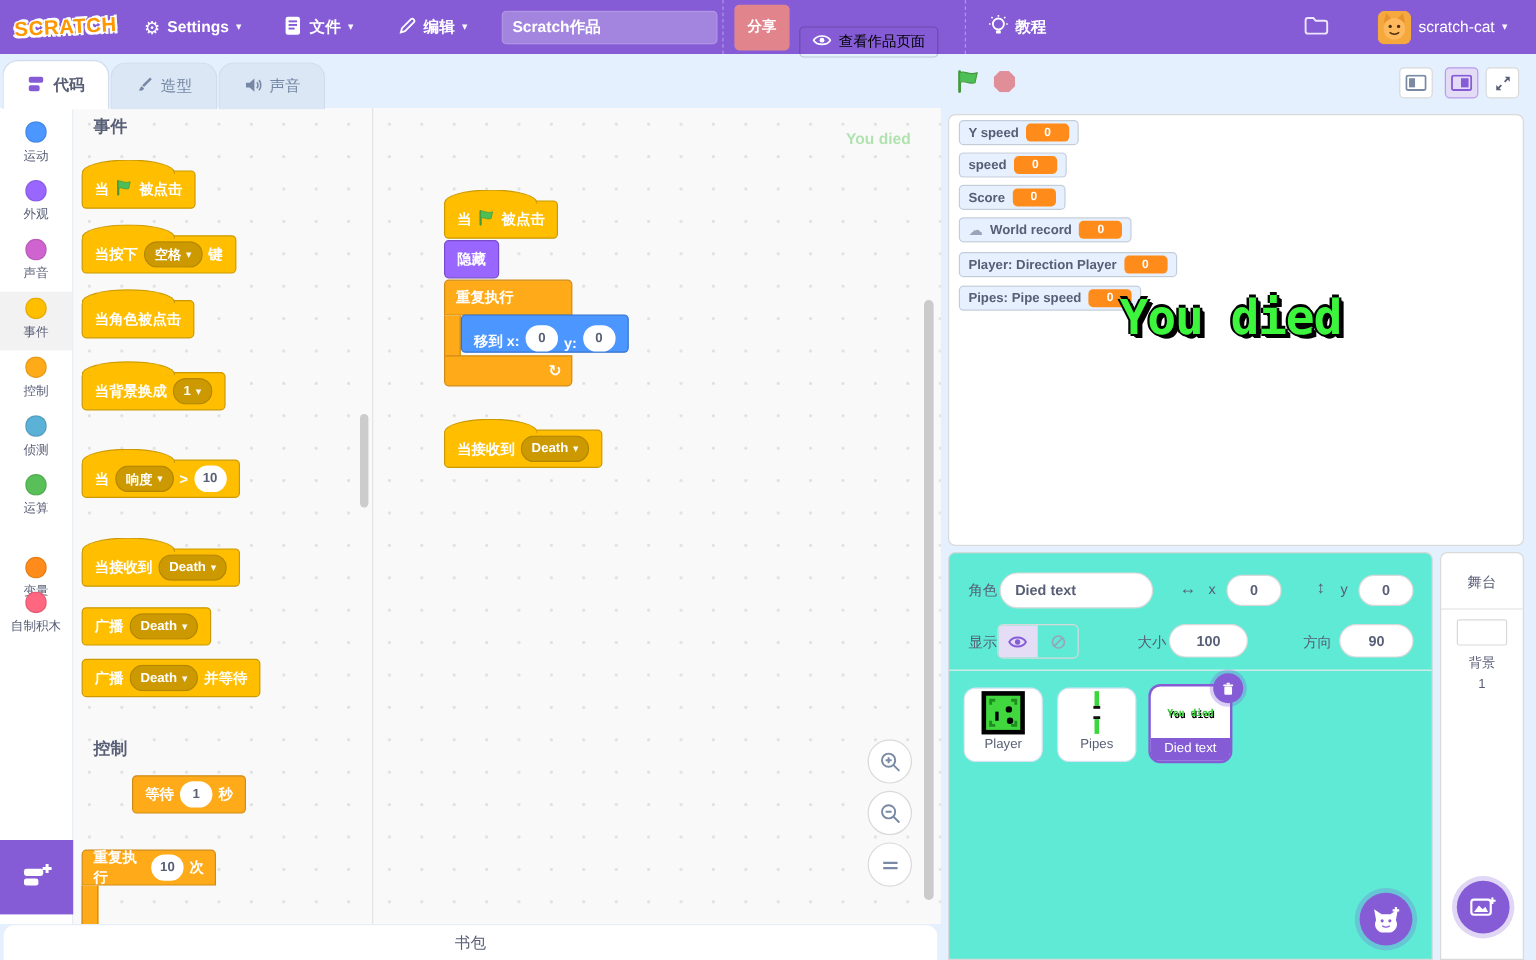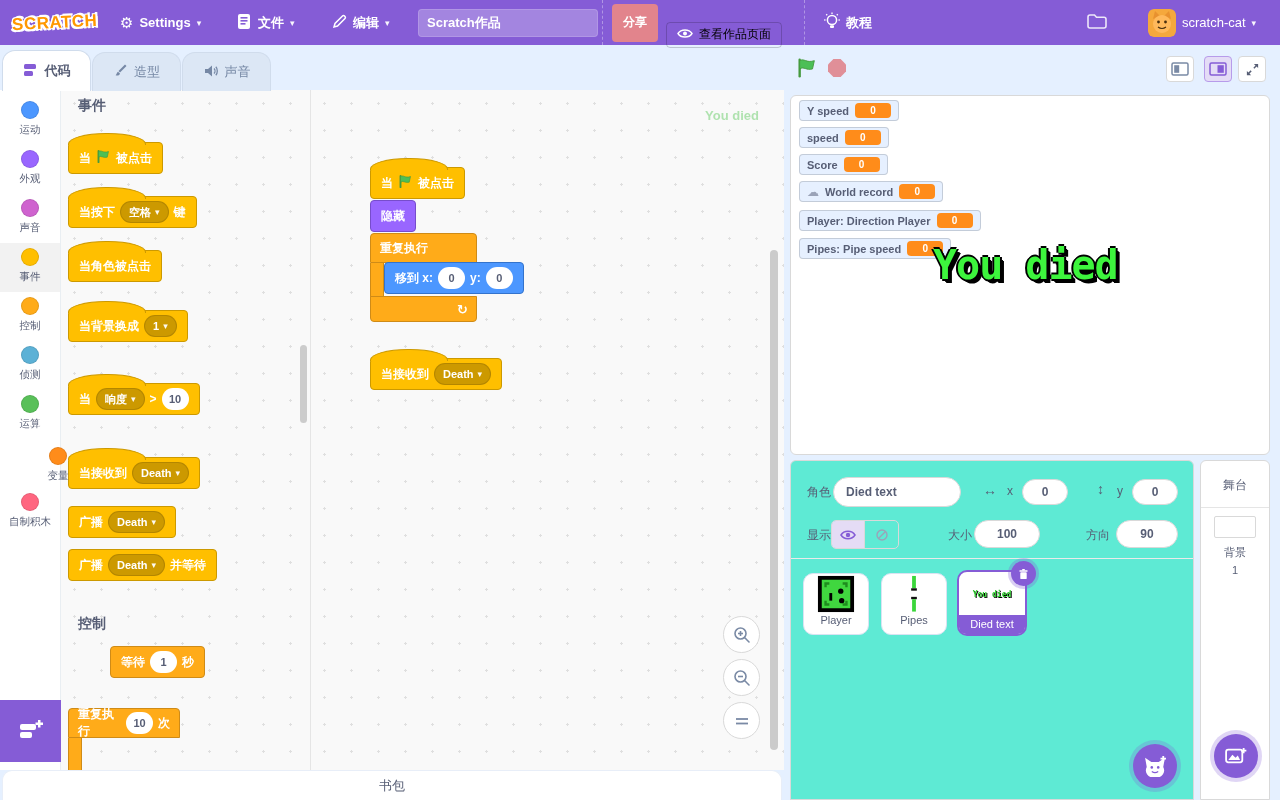--- a/index.html
+++ b/index.html
@@ -37,21 +37,21 @@
   .palette { position:absolute; top:90px; left:61px; width:250px; height:680px; background:#F9F9F9;
     background-image:radial-gradient(#DFDFDF 1px, transparent 1.4px); background-size:27px 27px;
     border-right:1px solid #E5E5E5; overflow:hidden; z-index:3; }
   .pal-header { position:absolute; left:17px; font-size:14px; font-weight:bold; color:#575E75; }
   .pal-scrollbar { position:absolute; right:3px; top:255px; width:7px; height:78px; background:#CCCCCC; border-radius:4px; }
   
   .block { position:absolute; display:flex; align-items:center; gap:5px; height:32px; padding:0 10px; border-radius:4px;
     color:#fff; font-weight:bold; font-size:12px; white-space:nowrap; cursor:grab; }
   .ev  { background:#FFBF00; border:1px solid #CC9900; }
   .lks { background:#9966FF; border:1px solid #774DCB; }
-  .mot { background:#4C97FF; border:1px solid #3373CC; }
+  .mot { background:#4C97FF; border:1px solid #3373CC;align-items:flex-end; }
   .ctl { background:#FFAB19; border:1px solid #CF8B17;margin-left:42px; }
   .hat::before { content:""; position:absolute; top:-10px; left:-1px; width:76px; height:11px;
     border-top-left-radius:38px 11px; border-top-right-radius:38px 11px; border-style:solid; border-width:1px 1px 0 1px; }
   .ev.hat::before { background:#FFBF00; border-color:#CC9900; }
   .dd { background:#CC9900; border:1px solid rgba(0,0,0,.12); border-radius:13px; padding:0 8px; font-size:11px; font-weight:bold;
     color:#fff; display:flex; align-items:center; gap:4px; height:22px; cursor:pointer; }
   .oval { background:#fff; color:#575E75; border-radius:12px; min-width:27px; height:22px; display:flex; align-items:center;
     justify-content:center; font-size:11px; font-weight:bold; padding:0 7px; }
   .c-block { position:absolute; }
   .c-top { position:absolute; top:0; left:0; width:107px; display:flex; align-items:center; gap:5px; height:30px; padding:0 9px;
@@ -242,21 +242,21 @@
     <span>控制</span>
   </div>
   <div class="cat-item" style="top:251px;">
     <div class="cat-dot" style="background-color: rgb(92, 177, 214);"></div>
     <span>侦测</span>
   </div>
   <div class="cat-item" style="top:300px;">
     <div class="cat-dot" style="background-color: rgb(89, 192, 89);"></div>
     <span>运算</span>
   </div>
-  <div class="cat-item" style="top:352px;margin-left:28px;">
+  <div class="cat-item" style="top:369px;">
     <div class="cat-dot" style="background-color: rgb(255, 140, 26);"></div>
     <span>变量</span>
   </div>
   <div class="cat-item" style="top:398px;">
     <div class="cat-dot" style="background-color: rgb(255, 102, 128);"></div>
     <span>自制积木</span>
   </div>
   <button class="ext-btn">
     <span><svg width="26" height="22" viewBox="0 0 26 22">
           <rect x="2" y="5" width="16" height="6" rx="2" fill="#fff"></rect>

